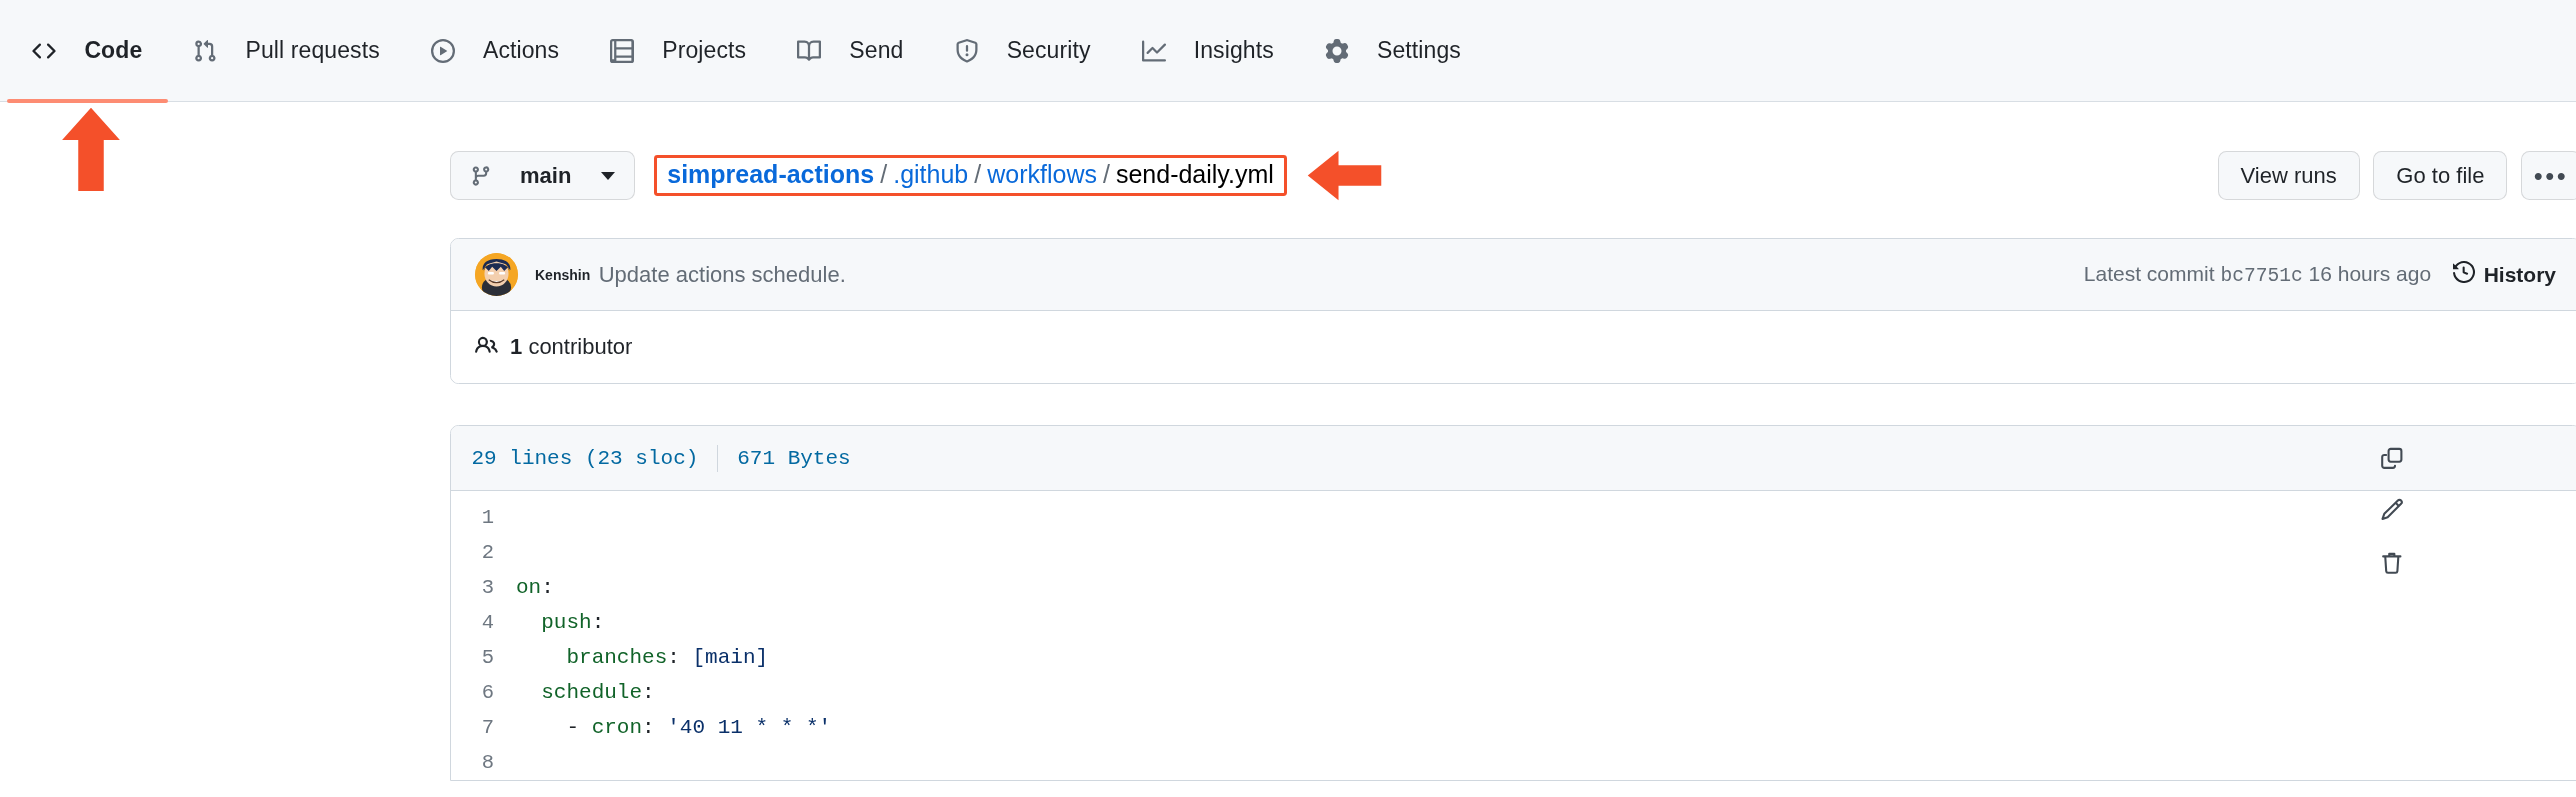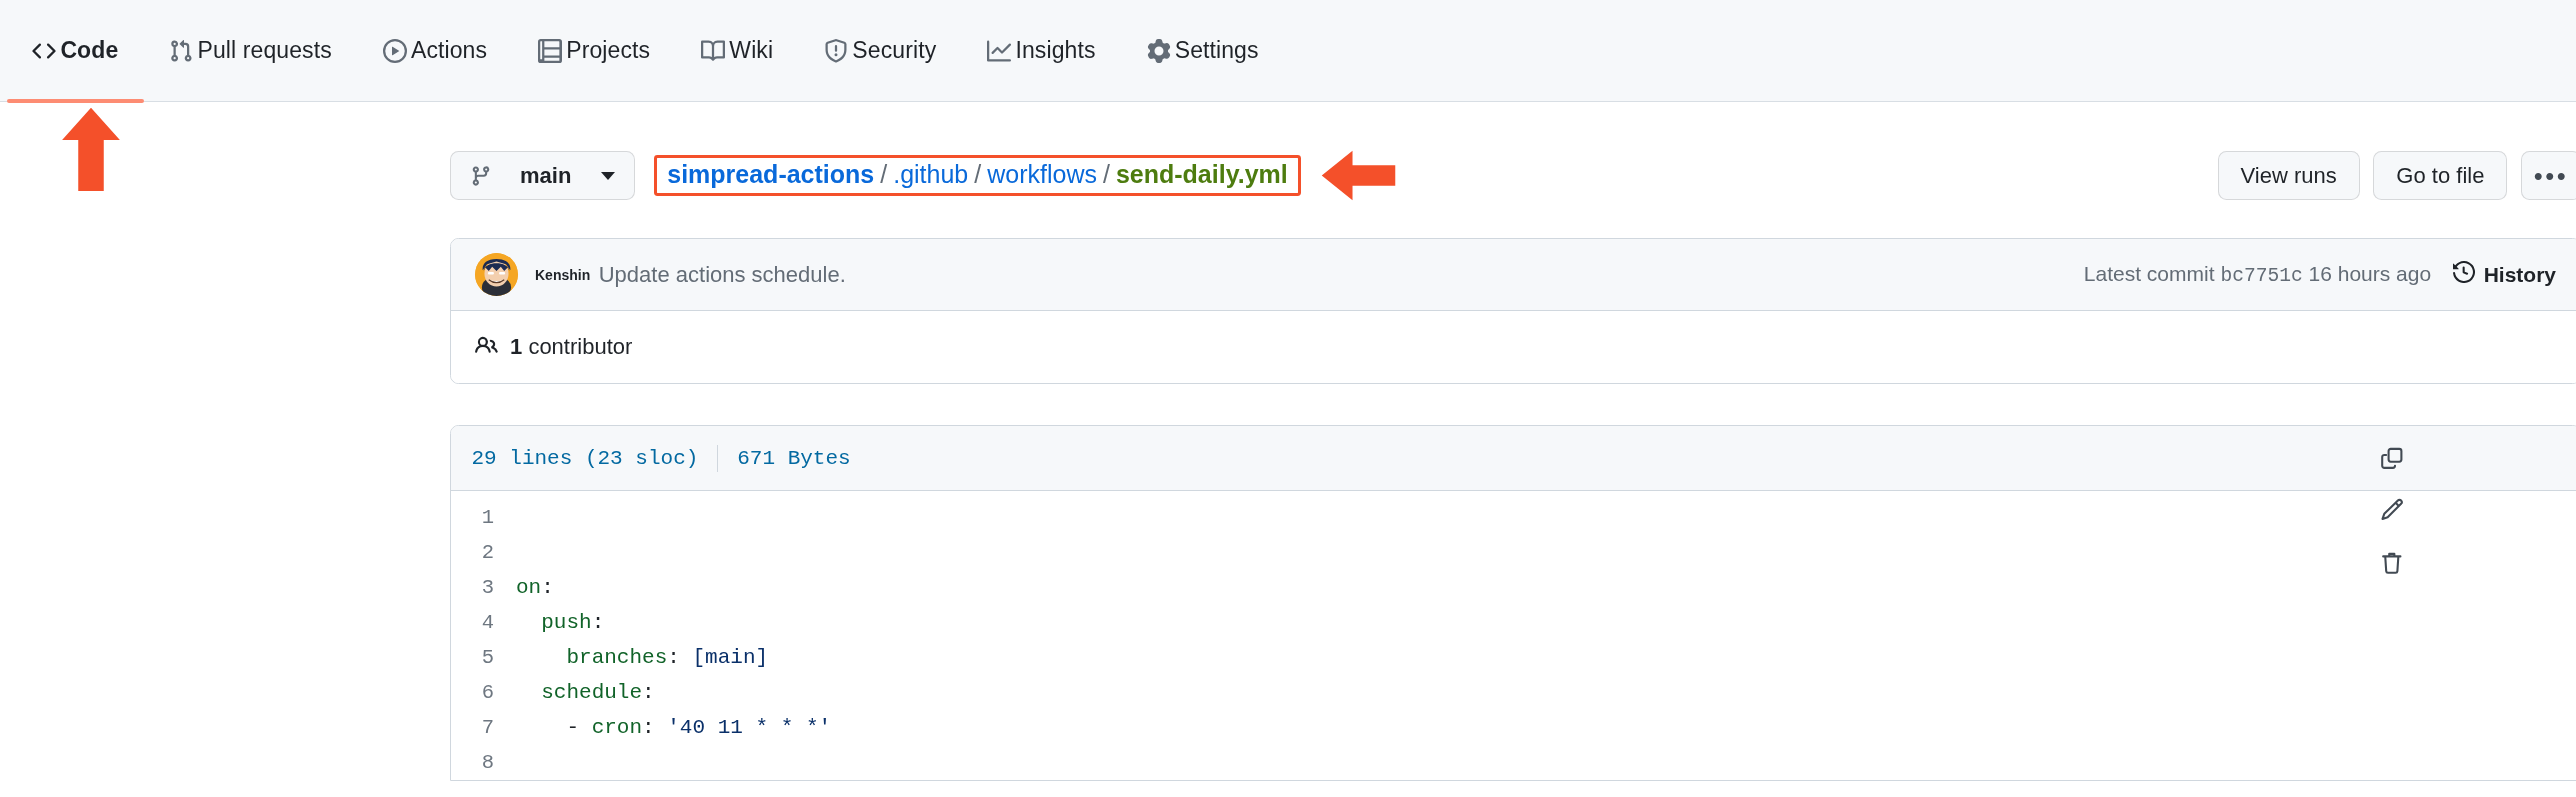--- a/index.html
+++ b/index.html
@@ -30,21 +30,21 @@
     display: flex;
     align-items: center;
     height: 100%;
     padding: 0 6.8px;
     box-sizing: border-box;
     gap: 0px;
   }
   .nav-item {
     display: flex;
     align-items: center;
-    gap: 4px;
+    gap: 28px;
     padding: 0 25.6px;
     height: 100%;
     position: relative;
     cursor: pointer;
     white-space: nowrap;
   }
   .nav-item .nav-label {
     font-size: 23px;
     color: #1f2328;
     letter-spacing: 0.1px;
@@ -144,21 +144,21 @@
     white-space: nowrap;
   }
   .bc-link {
     color: #0969da;
     font-weight: 600;
     text-decoration: none;
     cursor: pointer;
   }
   .bc-link.plain { font-weight: 400; }
   .bc-sep { color: #636c76; margin: 0 6px; font-weight: 400; }
-  .bc-current { font-weight: 700; color: #4d7c0f; }
+  .bc-current { font-weight: 400; color: #000000; }
 
   .arrow-left-orange {
     margin-left: 19px;
     width: 77px;
     height: 53px;
     flex: none;
   }
 
   .header-actions {
     margin-left: auto;
@@ -411,21 +411,21 @@
           </svg>
         </span>
         <span class="nav-label">Projects</span>
       </div>
       <div class="nav-item">
         <span class="nav-icon">
           <svg width="24" height="24" viewBox="0 0 16 16" fill="currentColor">
             <path d="M0 1.75A.75.75 0 0 1 .75 1h4.253c1.227 0 2.317.59 3 1.501A3.743 3.743 0 0 1 11.006 1h4.245a.75.75 0 0 1 .75.75v10.5a.75.75 0 0 1-.75.75h-4.507a2.25 2.25 0 0 0-1.591.659l-.622.621a.75.75 0 0 1-1.06 0l-.622-.621A2.25 2.25 0 0 0 5.258 13H.75a.75.75 0 0 1-.75-.75Zm7.251 10.324.004-5.073-.002-2.253A2.25 2.25 0 0 0 5.003 2.5H1.5v9h3.757a3.75 3.75 0 0 1 1.994.574ZM8.755 4.75l-.004 7.322a3.752 3.752 0 0 1 1.992-.572H14.5v-9h-3.495a2.25 2.25 0 0 0-2.25 2.25Z"></path>
           </svg>
         </span>
-        <span class="nav-label">Wiki</span>
+        <span class="nav-label">Send</span>
       </div>
       <div class="nav-item">
         <span class="nav-icon">
           <svg width="24" height="24" viewBox="0 0 16 16" fill="currentColor">
             <path d="M7.467.133a1.748 1.748 0 0 1 1.066 0l5.25 1.68A1.75 1.75 0 0 1 15 3.48V7c0 1.566-.32 3.182-1.303 4.682-.983 1.498-2.585 2.813-5.032 3.855a1.697 1.697 0 0 1-1.33 0c-2.447-1.042-4.049-2.357-5.032-3.855C1.32 10.182 1 8.566 1 7V3.48a1.75 1.75 0 0 1 1.217-1.667Zm.61 1.429a.25.25 0 0 0-.153 0l-5.25 1.68a.25.25 0 0 0-.174.238V7c0 1.358.275 2.666 1.057 3.86.784 1.194 2.121 2.34 4.366 3.297a.196.196 0 0 0 .154 0c2.245-.956 3.582-2.104 4.366-3.298C13.225 9.666 13.5 8.36 13.5 7V3.48a.251.251 0 0 0-.174-.237l-5.25-1.68ZM8.75 4.75v3a.75.75 0 0 1-1.5 0v-3a.75.75 0 0 1 1.5 0ZM9 10.5a1 1 0 1 1-2 0 1 1 0 0 1 2 0Z"></path>
           </svg>
         </span>
         <span class="nav-label">Security</span>
       </div>
       <div class="nav-item">

